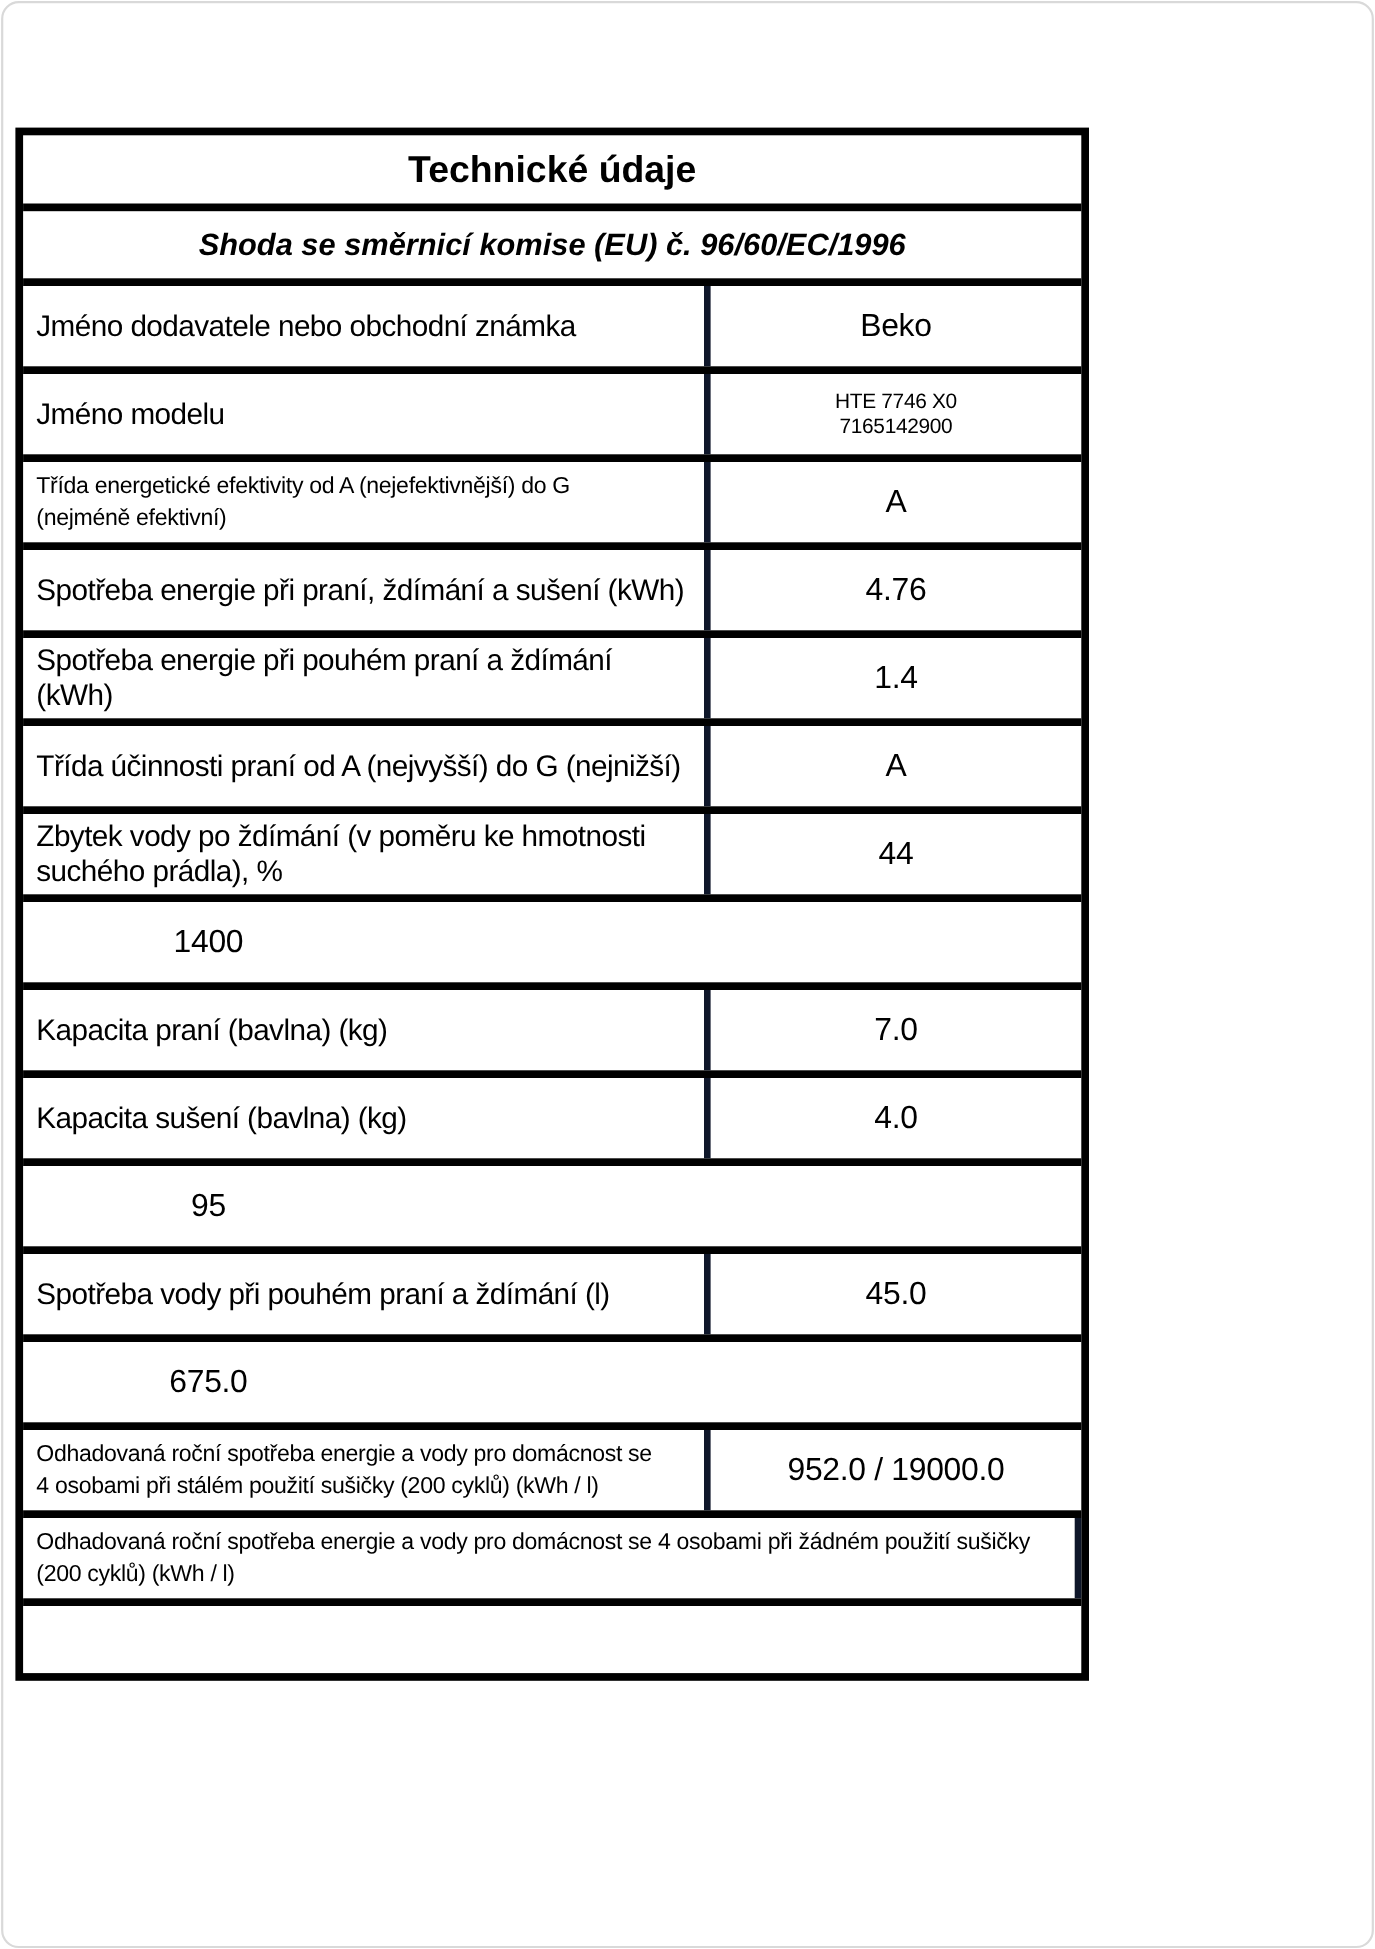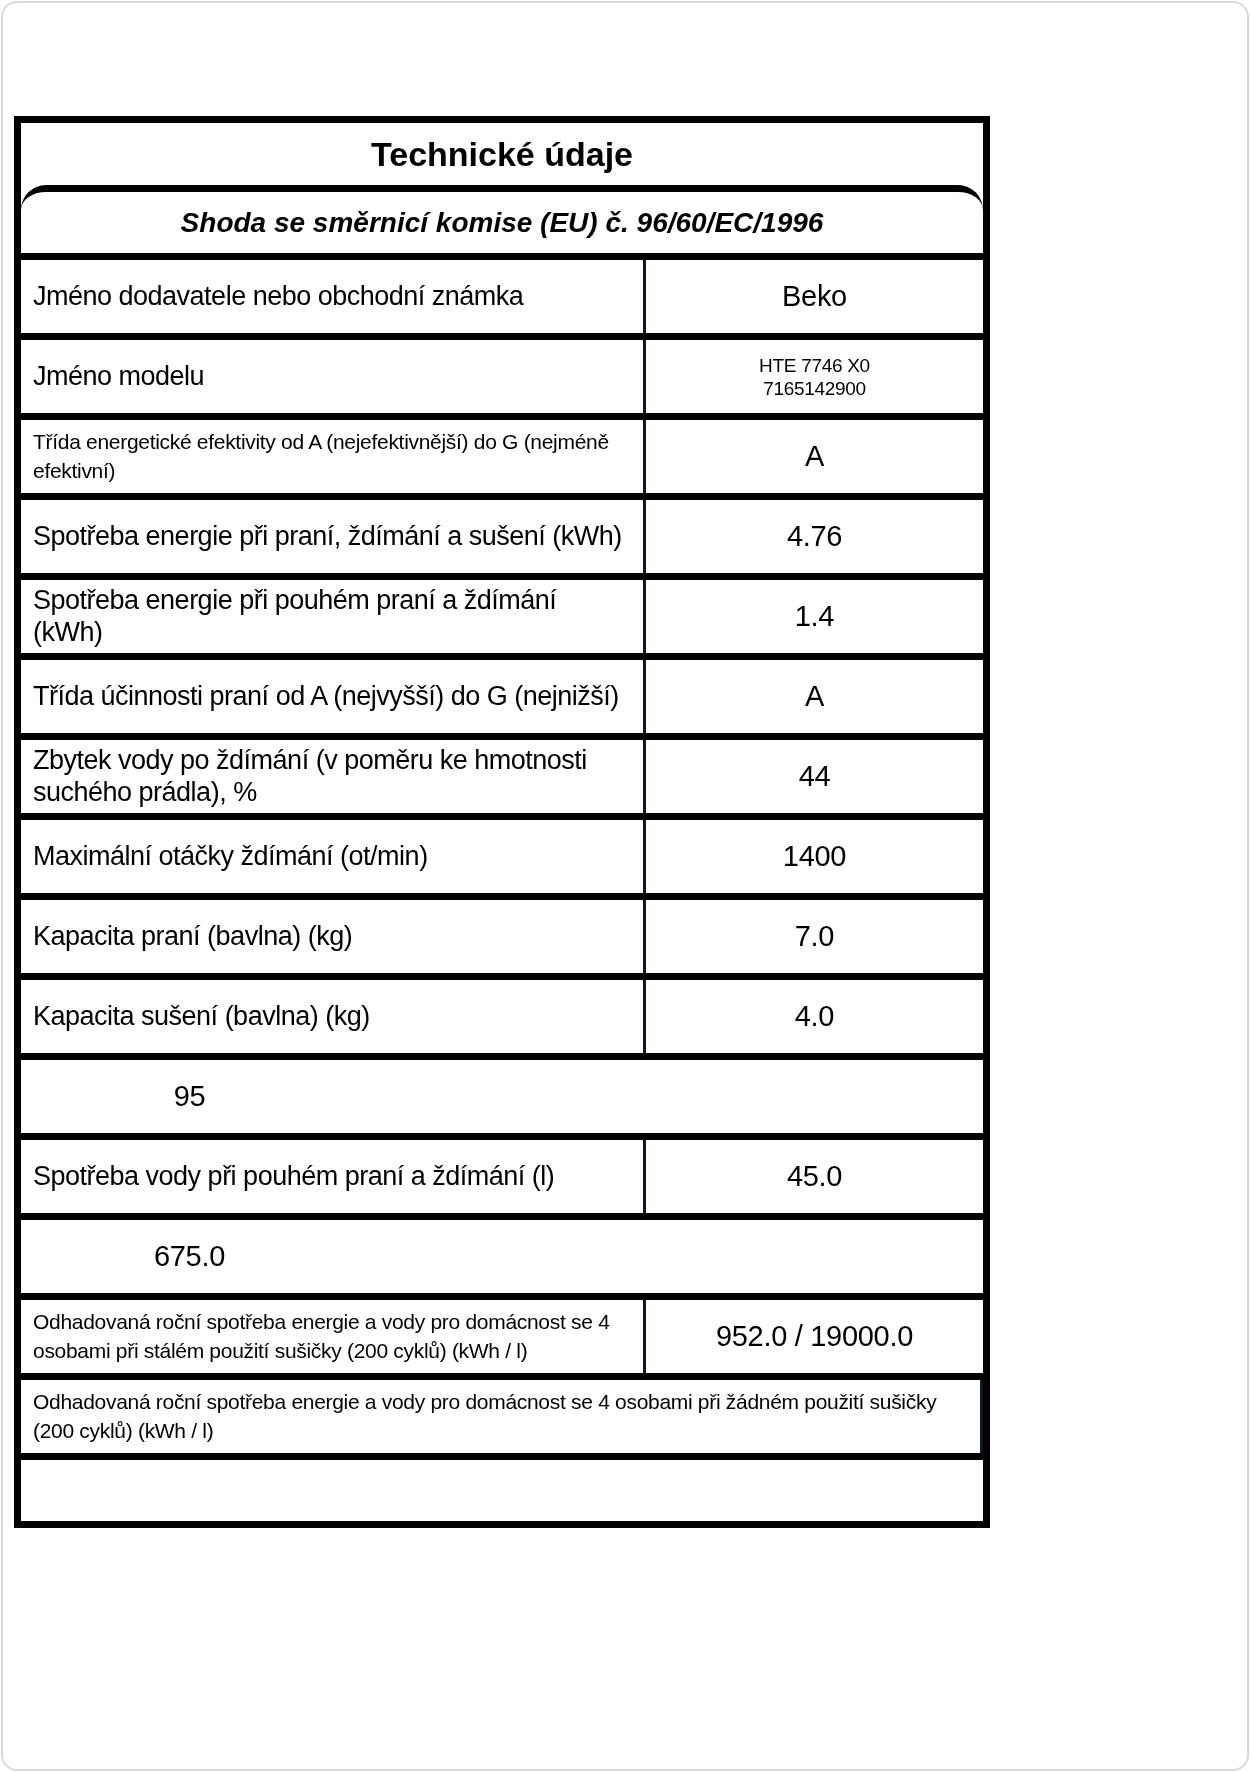--- a/index.html
+++ b/index.html
@@ -32,27 +32,27 @@
   .row:first-child { border-top: none; }
 
   .title-row {
     height: 62px;
     display: flex; align-items: center; justify-content: center;
     font-size: 34px; font-weight: bold;
   }
   .subtitle-row {
     height: 68px;
     display: flex; align-items: center; justify-content: center;
-    font-size: 28px; font-weight: bold; font-style: italic; border-radius: 25px;
+    font-size: 28px; font-weight: bold; font-style: italic;
   }
   .drow { height: 80px; }
   .cell { display: flex; align-items: center; }
   .cell.label {
     flex: 1 1 auto;
-    border-right: 3px solid #0f172a;
+    border-right: 6px solid #0f172a;
     padding: 4px 14px 4px 12px;
     font-size: 27px;
     letter-spacing: -0.5px;
     line-height: 1.15;
   }
   .drow.small-label .cell.label {
     font-size: 21px;
     letter-spacing: -0.3px;
     line-height: 1.35;
     padding-right: 32px;
@@ -116,21 +116,20 @@
       <div class="cell label">Třída účinnosti praní od A (nejvyšší) do G (nejnižší)</div>
       <div class="cell value">A</div>
     </div>
 
     <div class="row drow">
       <div class="cell label">Zbytek vody po ždímání (v poměru ke hmotnosti suchého prádla), %</div>
       <div class="cell value">44</div>
     </div>
 
     <div class="row drow">
-      <div class="cell label">Maximální otáčky ždímání (ot/min)</div>
       <div class="cell value">1400</div>
     </div>
 
     <div class="row drow">
       <div class="cell label">Kapacita praní (bavlna) (kg)</div>
       <div class="cell value">7.0</div>
     </div>
 
     <div class="row drow">
       <div class="cell label">Kapacita sušení (bavlna) (kg)</div>

